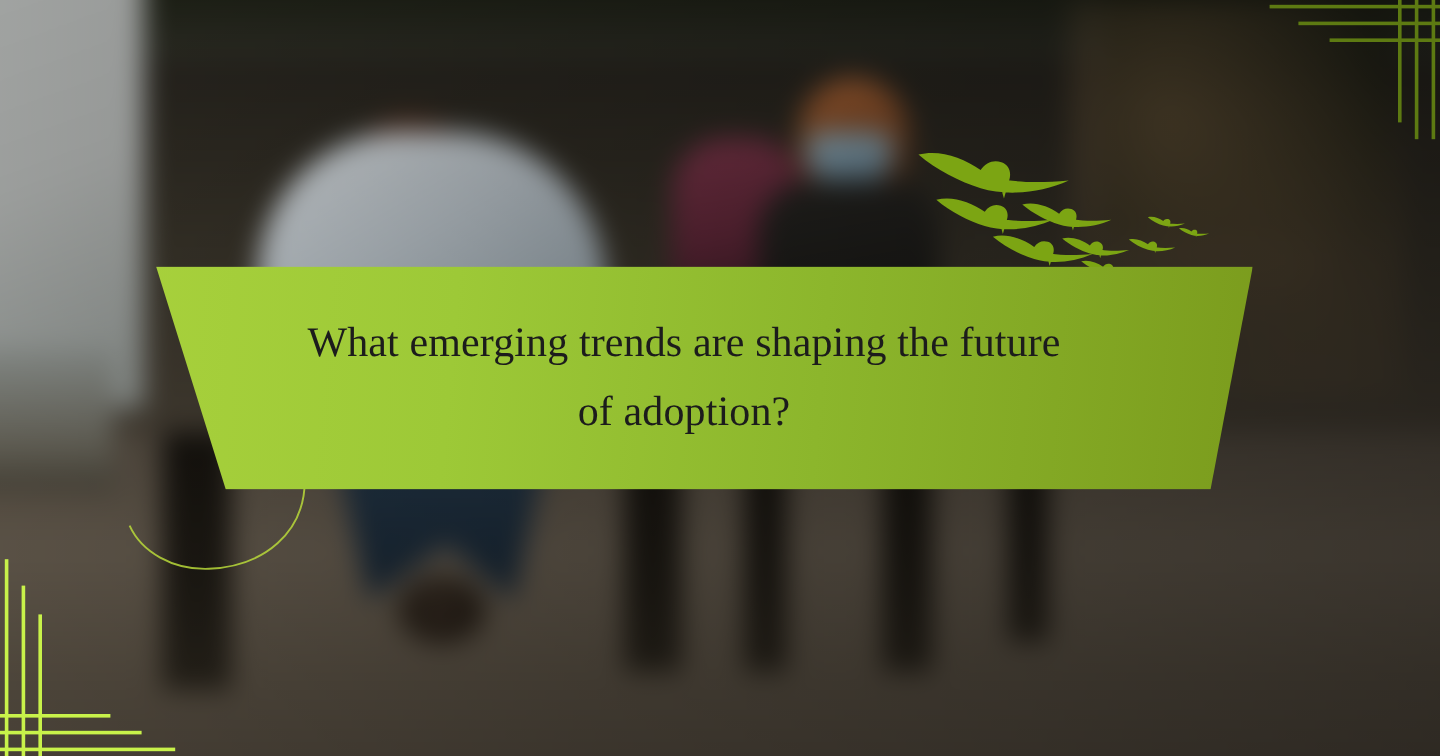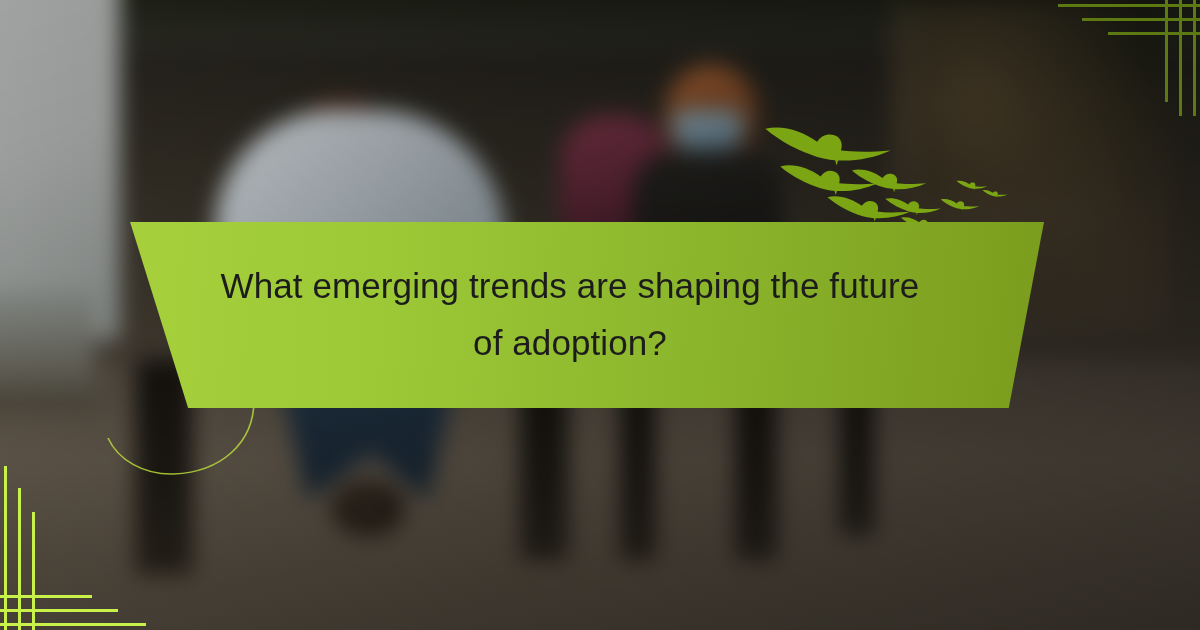--- a/index.html
+++ b/index.html
@@ -5,21 +5,21 @@
   html, body {
     margin: 0;
     padding: 0;
     background: #000;
   }
   #canvas {
     position: relative;
     width: 1200px;
     height: 630px;
     overflow: hidden;
-    font-family: Liberation Sans, sans-serif;
+    font-family: Liberation Serif, serif;
     background: #2b2620;
   }
 
   
   .photo {
     position: absolute;
     inset: 0;
     overflow: hidden;
   }
   .photo-layer {

